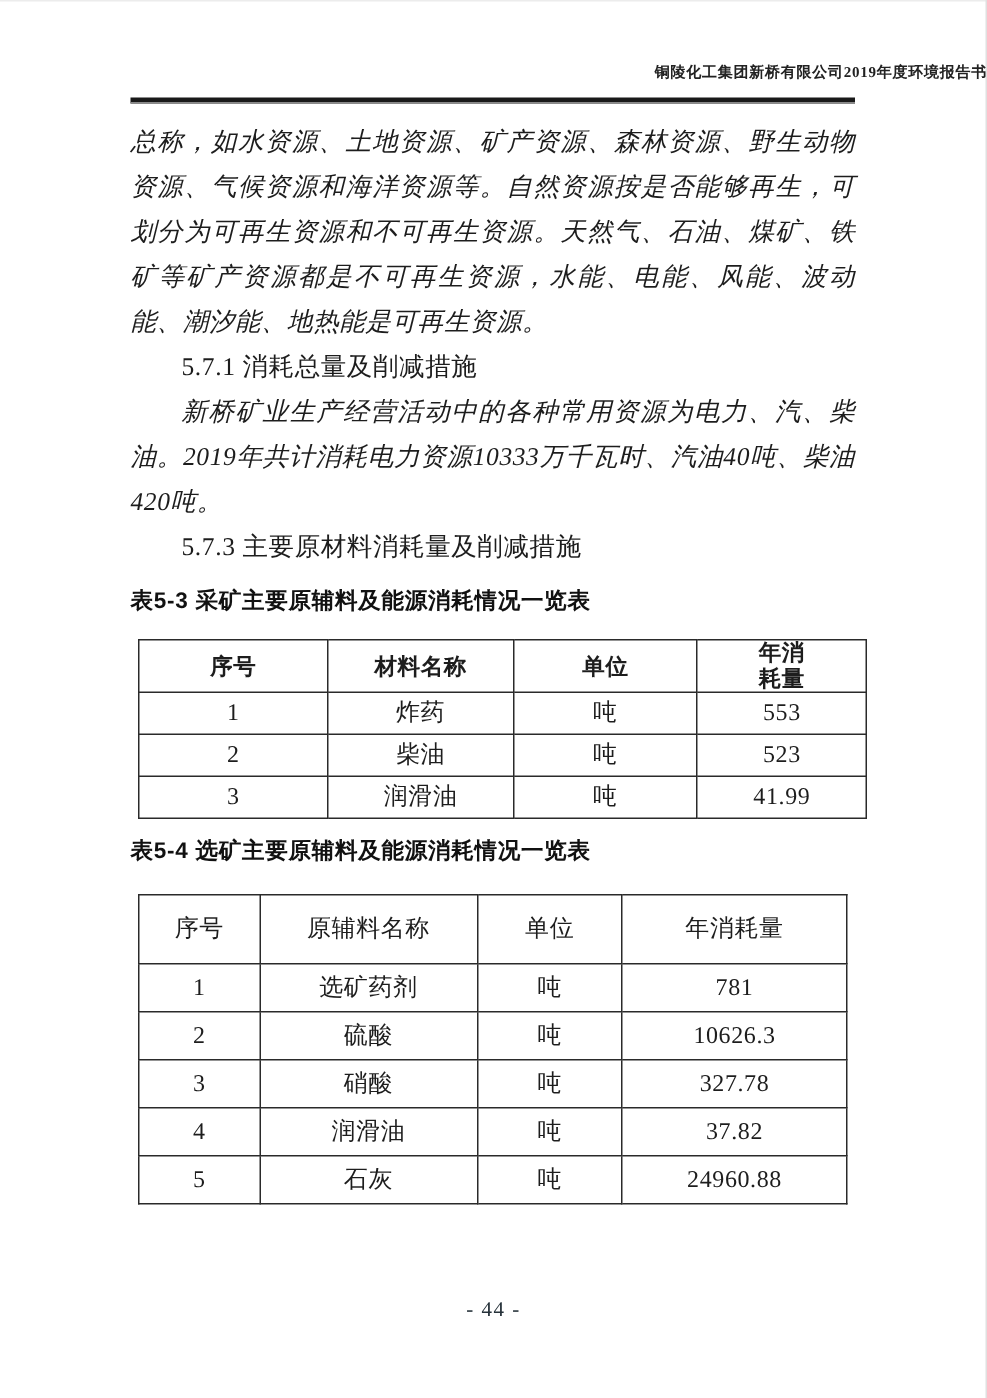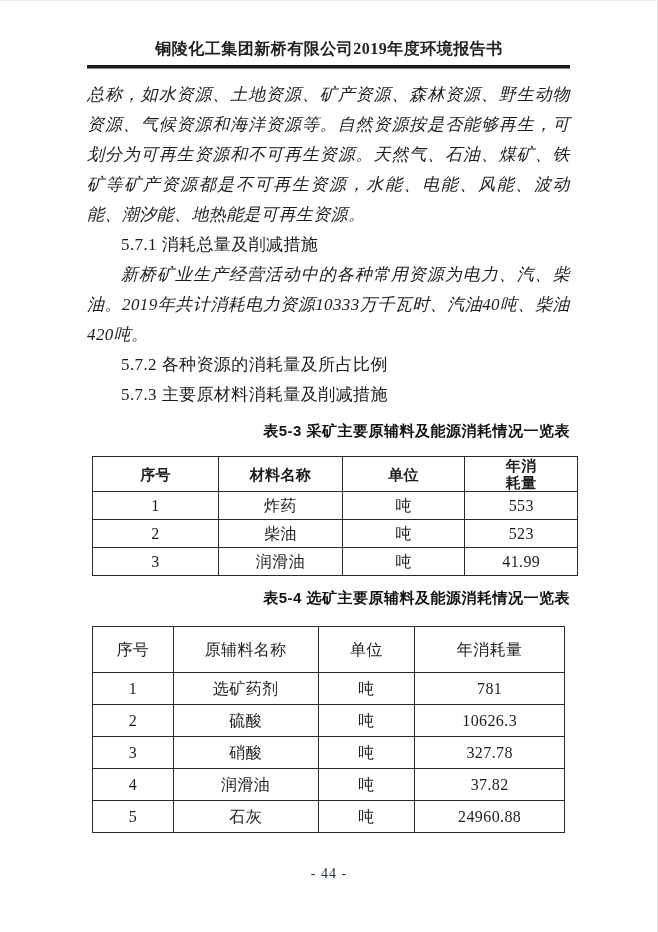--- a/index.html
+++ b/index.html
@@ -9,22 +9,22 @@
     height: 932px;
     margin: 0 auto;
     background: #ffffff;
     overflow: hidden;
     font-family: "Liberation Serif", "DejaVu Serif", serif;
     color: #1d1d1d;
     box-shadow: inset -1px 0 0 #e0e0e0, inset 0 1px 0 #ececec;
   }
   .doc-header-title {
     padding-top: 38px;
-    text-align: center;
-    font-size: 16px;
+    text-align: right;
+    font-size: 10px;
     font-weight: bold;
     letter-spacing: 0.5px;
     color: #222;
     height: 22px;
     line-height: 22px;
   }
   .header-rule {
     margin: 5px 88px 0 87px;
     height: 3px;
     background: #191919;
@@ -40,21 +40,21 @@
   .para { margin: 0; font-style: italic; }
   .para.indent { text-indent: 2em; }
   .section-heading {
     margin: 0;
     font-size: 17px;
     font-weight: normal;
     padding-left: 2em;
     line-height: 30px;
   }
   .table-caption {
-    text-align: right;
+    text-align: left;
     font-family: "Liberation Sans", "DejaVu Sans", sans-serif;
     font-weight: bold;
     font-size: 15px;
     color: #111;
     letter-spacing: 0.5px;
   }
   .caption-1 { margin-top: 6px; }
   .caption-2 { margin-top: 7px; }
   table {
     border-collapse: collapse;
@@ -106,21 +106,20 @@
   <div class="doc-header-title">铜陵化工集团新桥有限公司2019年度环境报告书</div>
   <div class="header-rule"></div>
 
   <div class="content">
     <p class="para">总称，如水资源、土地资源、矿产资源、森林资源、野生动物资源、气候资源和海洋资源等。自然资源按是否能够再生，可划分为可再生资源和不可再生资源。天然气、石油、煤矿、铁矿等矿产资源都是不可再生资源，水能、电能、风能、波动能、潮汐能、地热能是可再生资源。</p>
 
     <h3 class="section-heading">5.7.1 消耗总量及削减措施</h3>
 
     <p class="para indent">新桥矿业生产经营活动中的各种常用资源为电力、汽、柴油。2019年共计消耗电力资源10333万千瓦时、汽油40吨、柴油420吨。</p>
 
-    <h3 class="section-heading">5.7.2 各种资源的消耗量及所占比例</h3>
 
 
     <h3 class="section-heading">5.7.3 主要原材料消耗量及削减措施</h3>
 
     <div class="table-caption caption-1">表5-3 采矿主要原辅料及能源消耗情况一览表</div>
 
     <table class="table-1">
       <colgroup>
         <col style="width:26%">
           <col style="width:25.5%">

